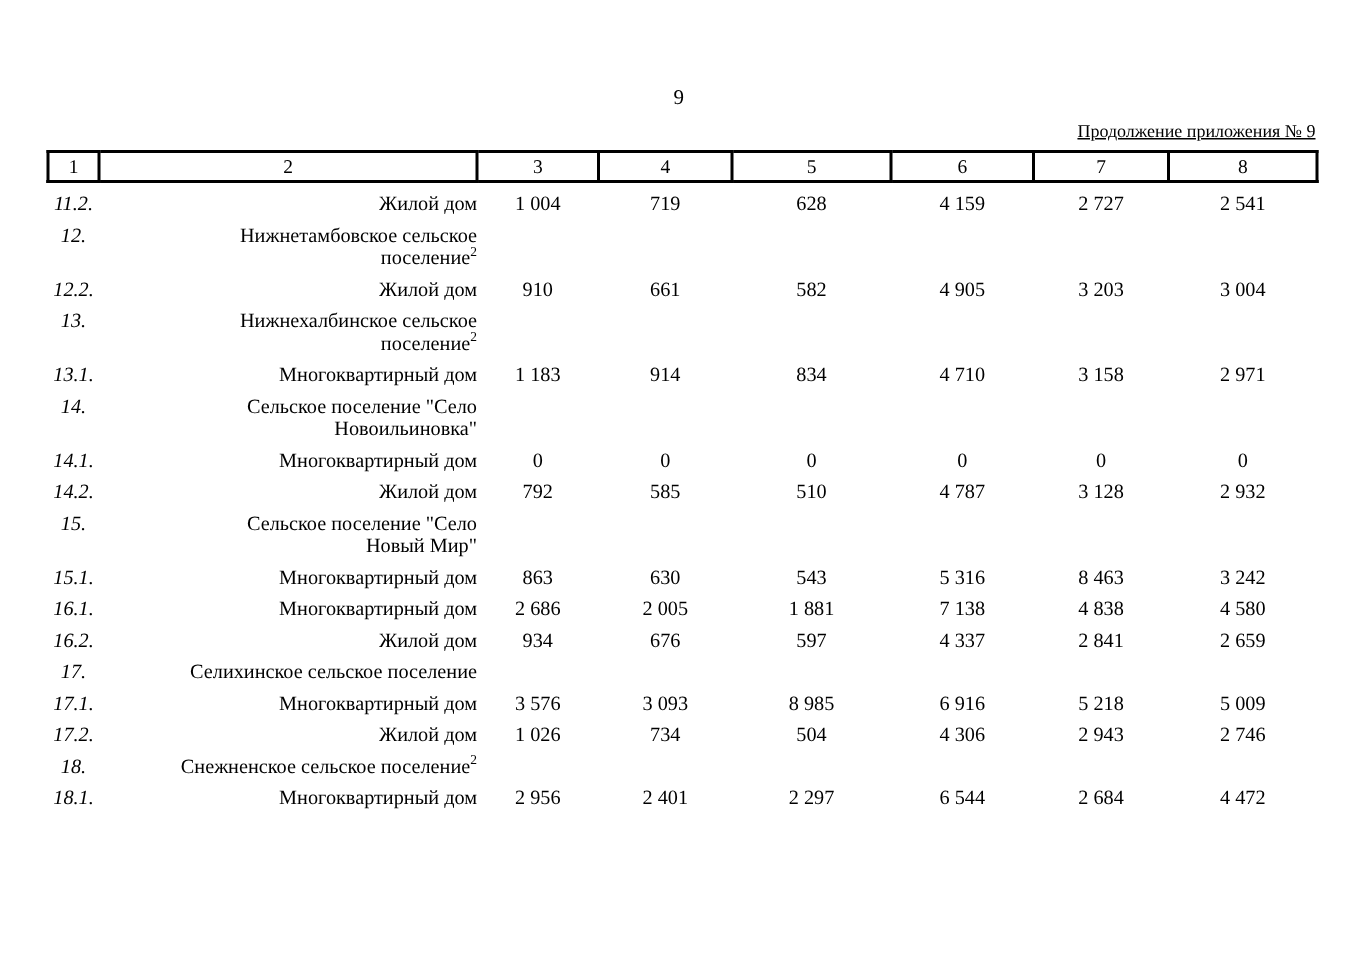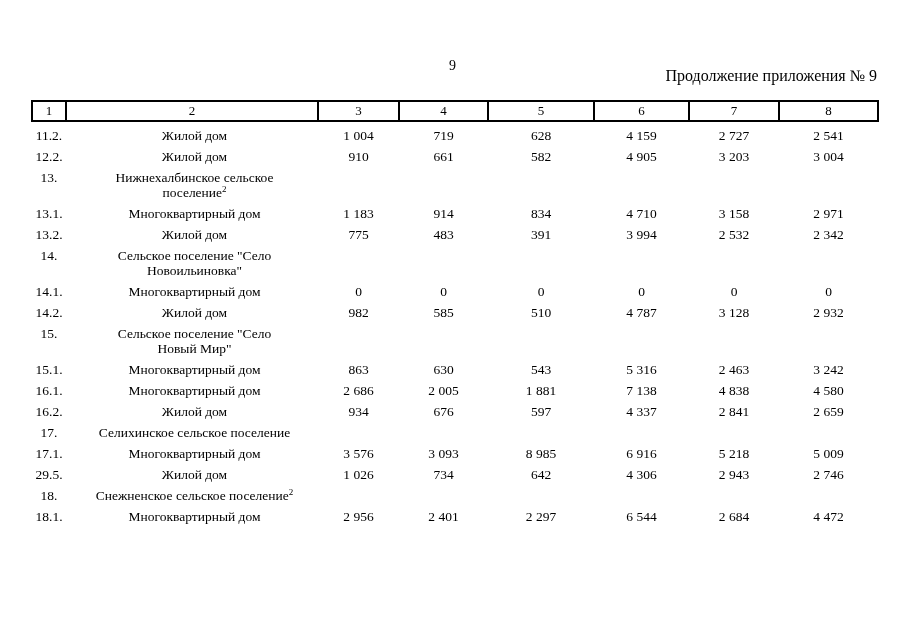--- a/index.html
+++ b/index.html
@@ -20,24 +20,25 @@
     position: absolute;
     top: 58px;
     left: 0;
     width: 905px;
     text-align: center;
     font-size: 14px;
     line-height: 15px;
   }
   .continuation {
     position: absolute;
-    top: 68px;
+    top: 80px;
     right: 28px;
-    font-size: 16px;
+    font-size: 12px;
     line-height: 15px;
+    text-decoration: underline;
   }
   table.appendix {
     position: absolute;
     top: 100px;
     left: 31px;
     width: 846px;
     border-collapse: collapse;
     table-layout: fixed;
   }
   table.appendix thead td {
@@ -55,23 +56,24 @@
     vertical-align: top;
     padding: 3px 0 3px 0;
     line-height: 15px;
   }
   table.appendix tbody tr:first-child td {
     padding-top: 6px;
   }
   td.c-num {
     text-align: center;
     white-space: nowrap;
+    font-style: italic;
   }
   td.c-name {
-    text-align: center;
+    text-align: right;
     padding-left: 5px !important;
   }
   td.c-val {
     text-align: center;
     white-space: nowrap;
   }
   sup.fn {
     font-size: 9px;
     line-height: 0;
     vertical-align: super;
@@ -112,20 +114,30 @@
           <td class="c-num">11.2.</td>
           <td class="c-name">Жилой дом</td>
           <td class="c-val">1 004</td>
           <td class="c-val">719</td>
           <td class="c-val">628</td>
           <td class="c-val">4 159</td>
           <td class="c-val">2 727</td>
           <td class="c-val">2 541</td>
         </tr>
         <tr>
+          <td class="c-num">12.</td>
+          <td class="c-name">Нижнетамбовское сельское<br>поселение<sup class="fn">2</sup></td>
+          <td class="c-val"></td>
+          <td class="c-val"></td>
+          <td class="c-val"></td>
+          <td class="c-val"></td>
+          <td class="c-val"></td>
+          <td class="c-val"></td>
+        </tr>
+        <tr>
           <td class="c-num">12.2.</td>
           <td class="c-name">Жилой дом</td>
           <td class="c-val">910</td>
           <td class="c-val">661</td>
           <td class="c-val">582</td>
           <td class="c-val">4 905</td>
           <td class="c-val">3 203</td>
           <td class="c-val">3 004</td>
         </tr>
         <tr>
@@ -142,30 +154,20 @@
           <td class="c-num">13.1.</td>
           <td class="c-name">Многоквартирный дом</td>
           <td class="c-val">1 183</td>
           <td class="c-val">914</td>
           <td class="c-val">834</td>
           <td class="c-val">4 710</td>
           <td class="c-val">3 158</td>
           <td class="c-val">2 971</td>
         </tr>
         <tr>
-          <td class="c-num">13.2.</td>
-          <td class="c-name">Жилой дом</td>
-          <td class="c-val">775</td>
-          <td class="c-val">483</td>
-          <td class="c-val">391</td>
-          <td class="c-val">3 994</td>
-          <td class="c-val">2 532</td>
-          <td class="c-val">2 342</td>
-        </tr>
-        <tr>
           <td class="c-num">14.</td>
           <td class="c-name">Сельское поселение "Село<br>Новоильиновка"</td>
           <td class="c-val"></td>
           <td class="c-val"></td>
           <td class="c-val"></td>
           <td class="c-val"></td>
           <td class="c-val"></td>
           <td class="c-val"></td>
         </tr>
         <tr>
@@ -174,21 +176,21 @@
           <td class="c-val">0</td>
           <td class="c-val">0</td>
           <td class="c-val">0</td>
           <td class="c-val">0</td>
           <td class="c-val">0</td>
           <td class="c-val">0</td>
         </tr>
         <tr>
           <td class="c-num">14.2.</td>
           <td class="c-name">Жилой дом</td>
-          <td class="c-val">982</td>
+          <td class="c-val">792</td>
           <td class="c-val">585</td>
           <td class="c-val">510</td>
           <td class="c-val">4 787</td>
           <td class="c-val">3 128</td>
           <td class="c-val">2 932</td>
         </tr>
         <tr>
           <td class="c-num">15.</td>
           <td class="c-name">Сельское поселение "Село<br>Новый Мир"</td>
           <td class="c-val"></td>
@@ -198,21 +200,21 @@
           <td class="c-val"></td>
           <td class="c-val"></td>
         </tr>
         <tr>
           <td class="c-num">15.1.</td>
           <td class="c-name">Многоквартирный дом</td>
           <td class="c-val">863</td>
           <td class="c-val">630</td>
           <td class="c-val">543</td>
           <td class="c-val">5 316</td>
-          <td class="c-val">2 463</td>
+          <td class="c-val">8 463</td>
           <td class="c-val">3 242</td>
         </tr>
         <tr>
           <td class="c-num">16.1.</td>
           <td class="c-name">Многоквартирный дом</td>
           <td class="c-val">2 686</td>
           <td class="c-val">2 005</td>
           <td class="c-val">1 881</td>
           <td class="c-val">7 138</td>
           <td class="c-val">4 838</td>
@@ -242,25 +244,25 @@
           <td class="c-num">17.1.</td>
           <td class="c-name">Многоквартирный дом</td>
           <td class="c-val">3 576</td>
           <td class="c-val">3 093</td>
           <td class="c-val">8 985</td>
           <td class="c-val">6 916</td>
           <td class="c-val">5 218</td>
           <td class="c-val">5 009</td>
         </tr>
         <tr>
-          <td class="c-num">29.5.</td>
+          <td class="c-num">17.2.</td>
           <td class="c-name">Жилой дом</td>
           <td class="c-val">1 026</td>
           <td class="c-val">734</td>
-          <td class="c-val">642</td>
+          <td class="c-val">504</td>
           <td class="c-val">4 306</td>
           <td class="c-val">2 943</td>
           <td class="c-val">2 746</td>
         </tr>
         <tr>
           <td class="c-num">18.</td>
           <td class="c-name">Снежненское сельское поселение<sup class="fn">2</sup></td>
           <td class="c-val"></td>
           <td class="c-val"></td>
           <td class="c-val"></td>

